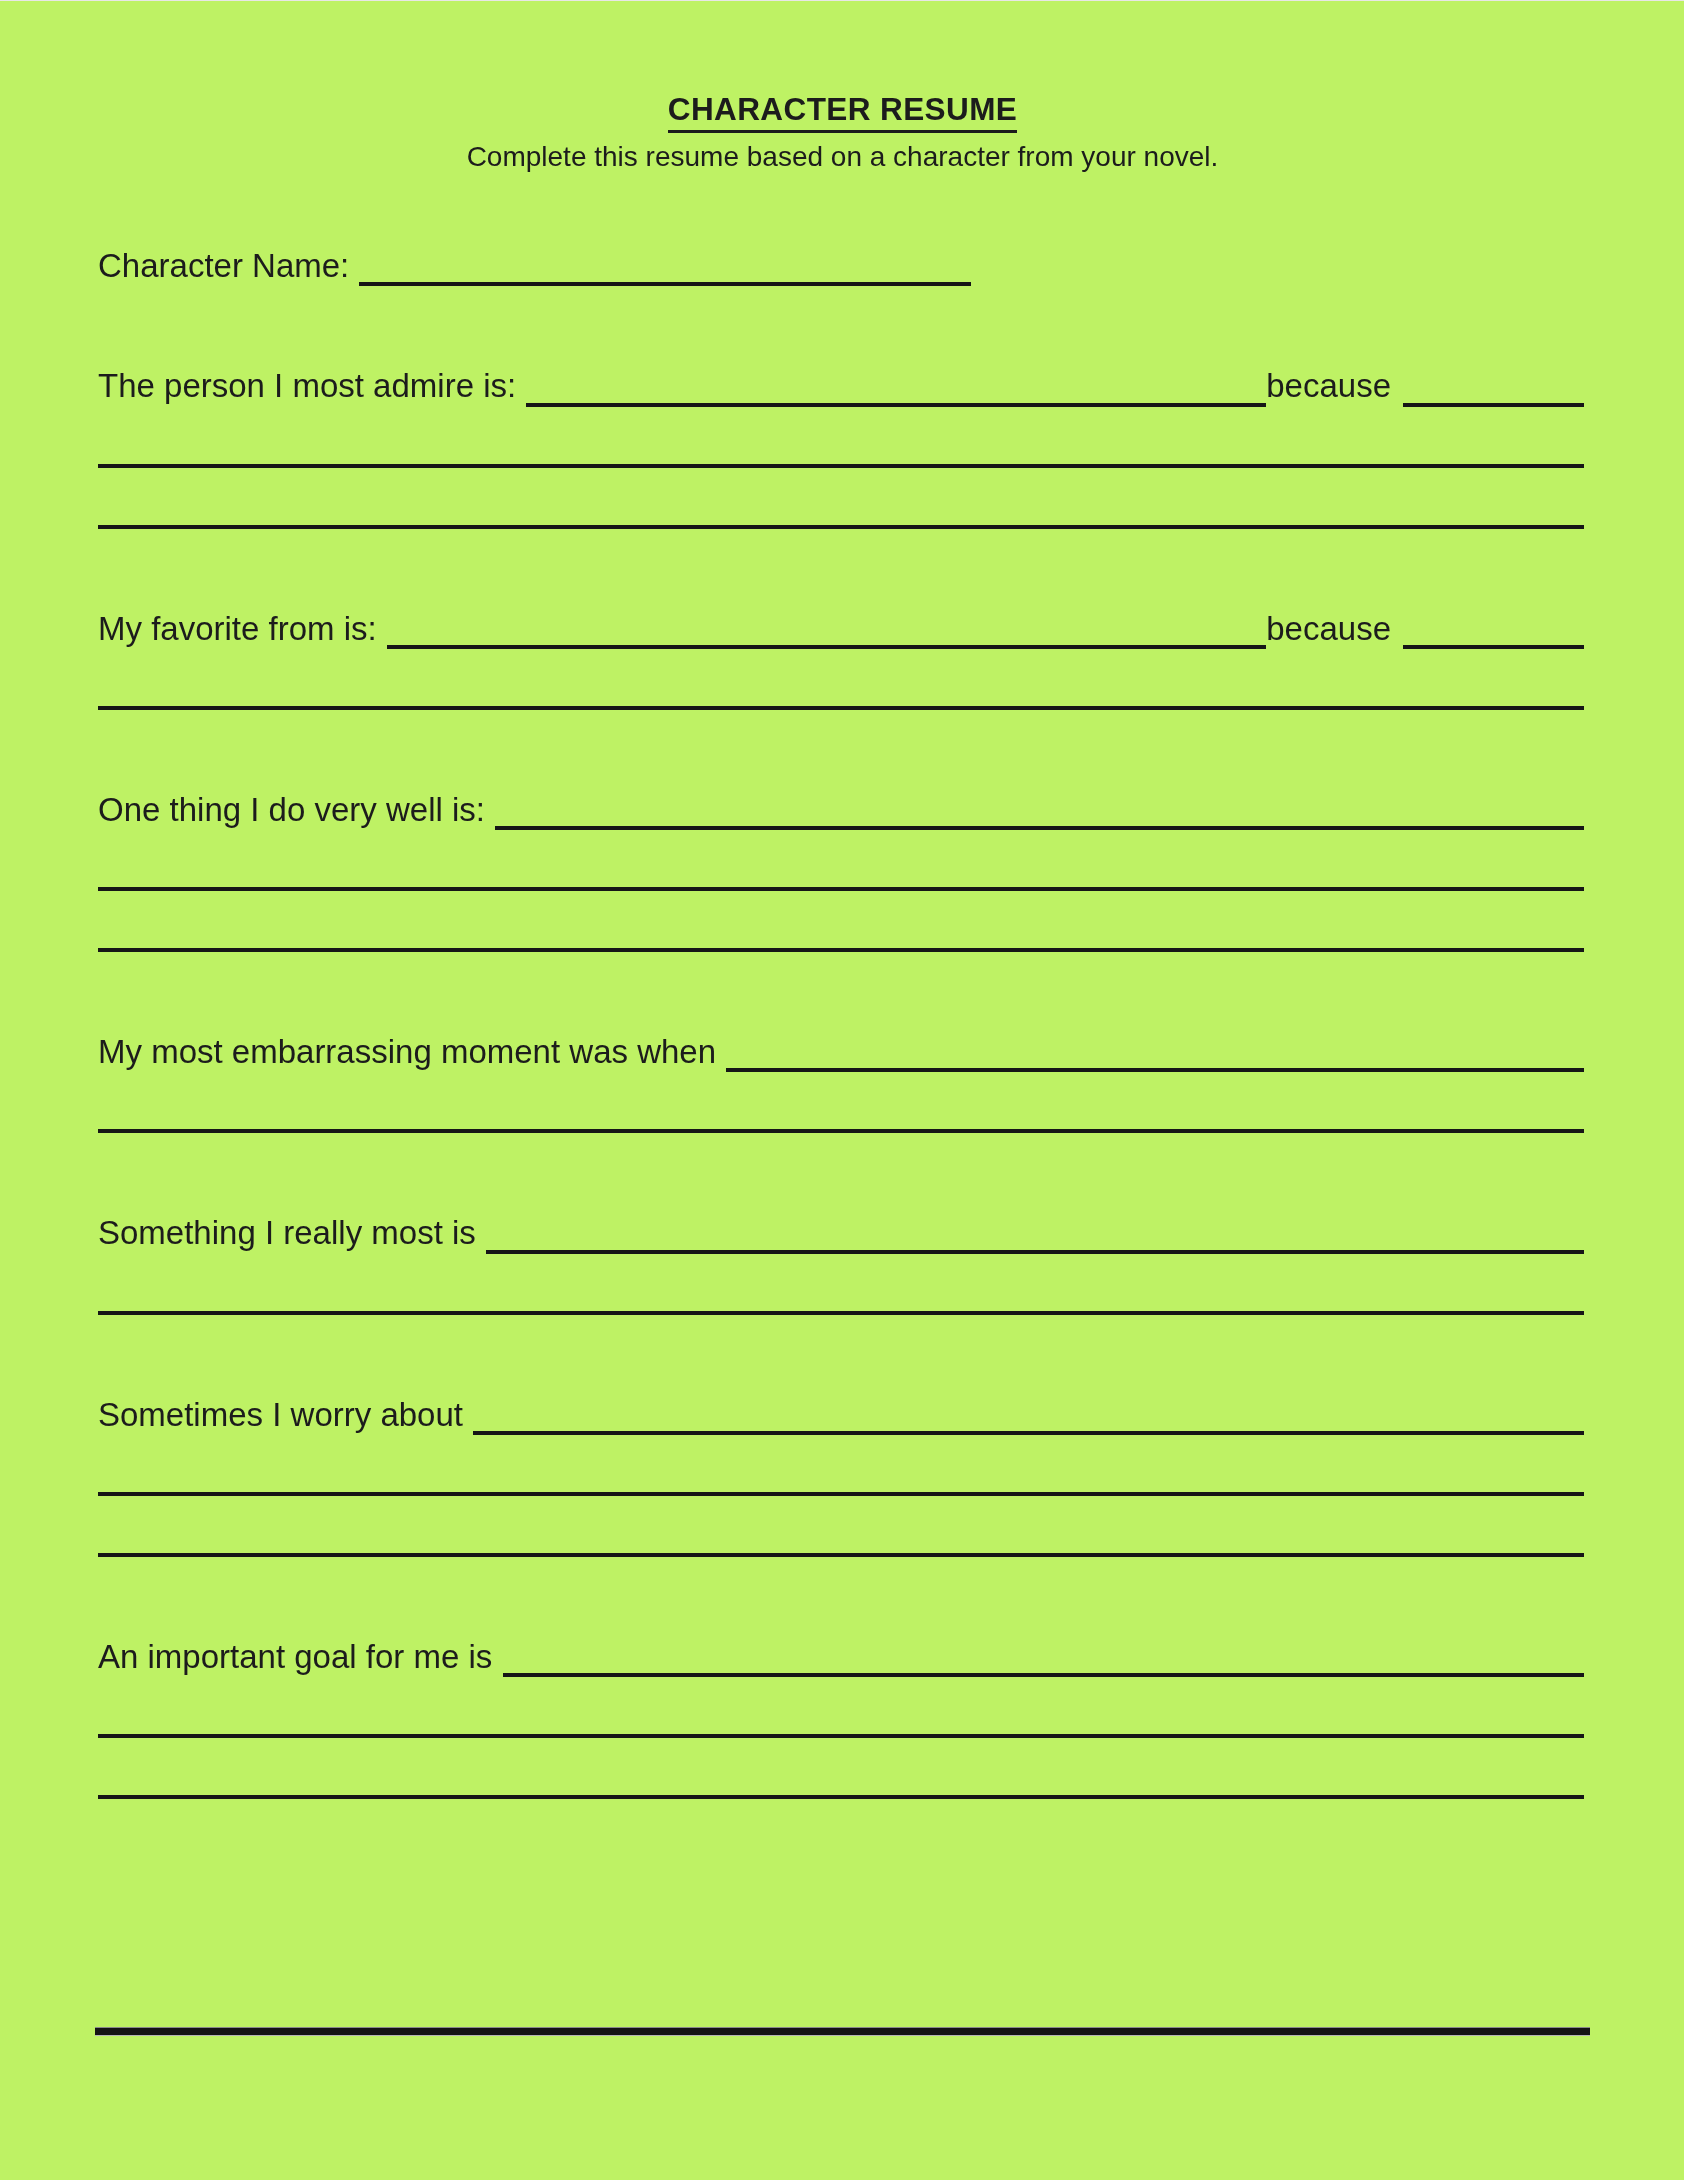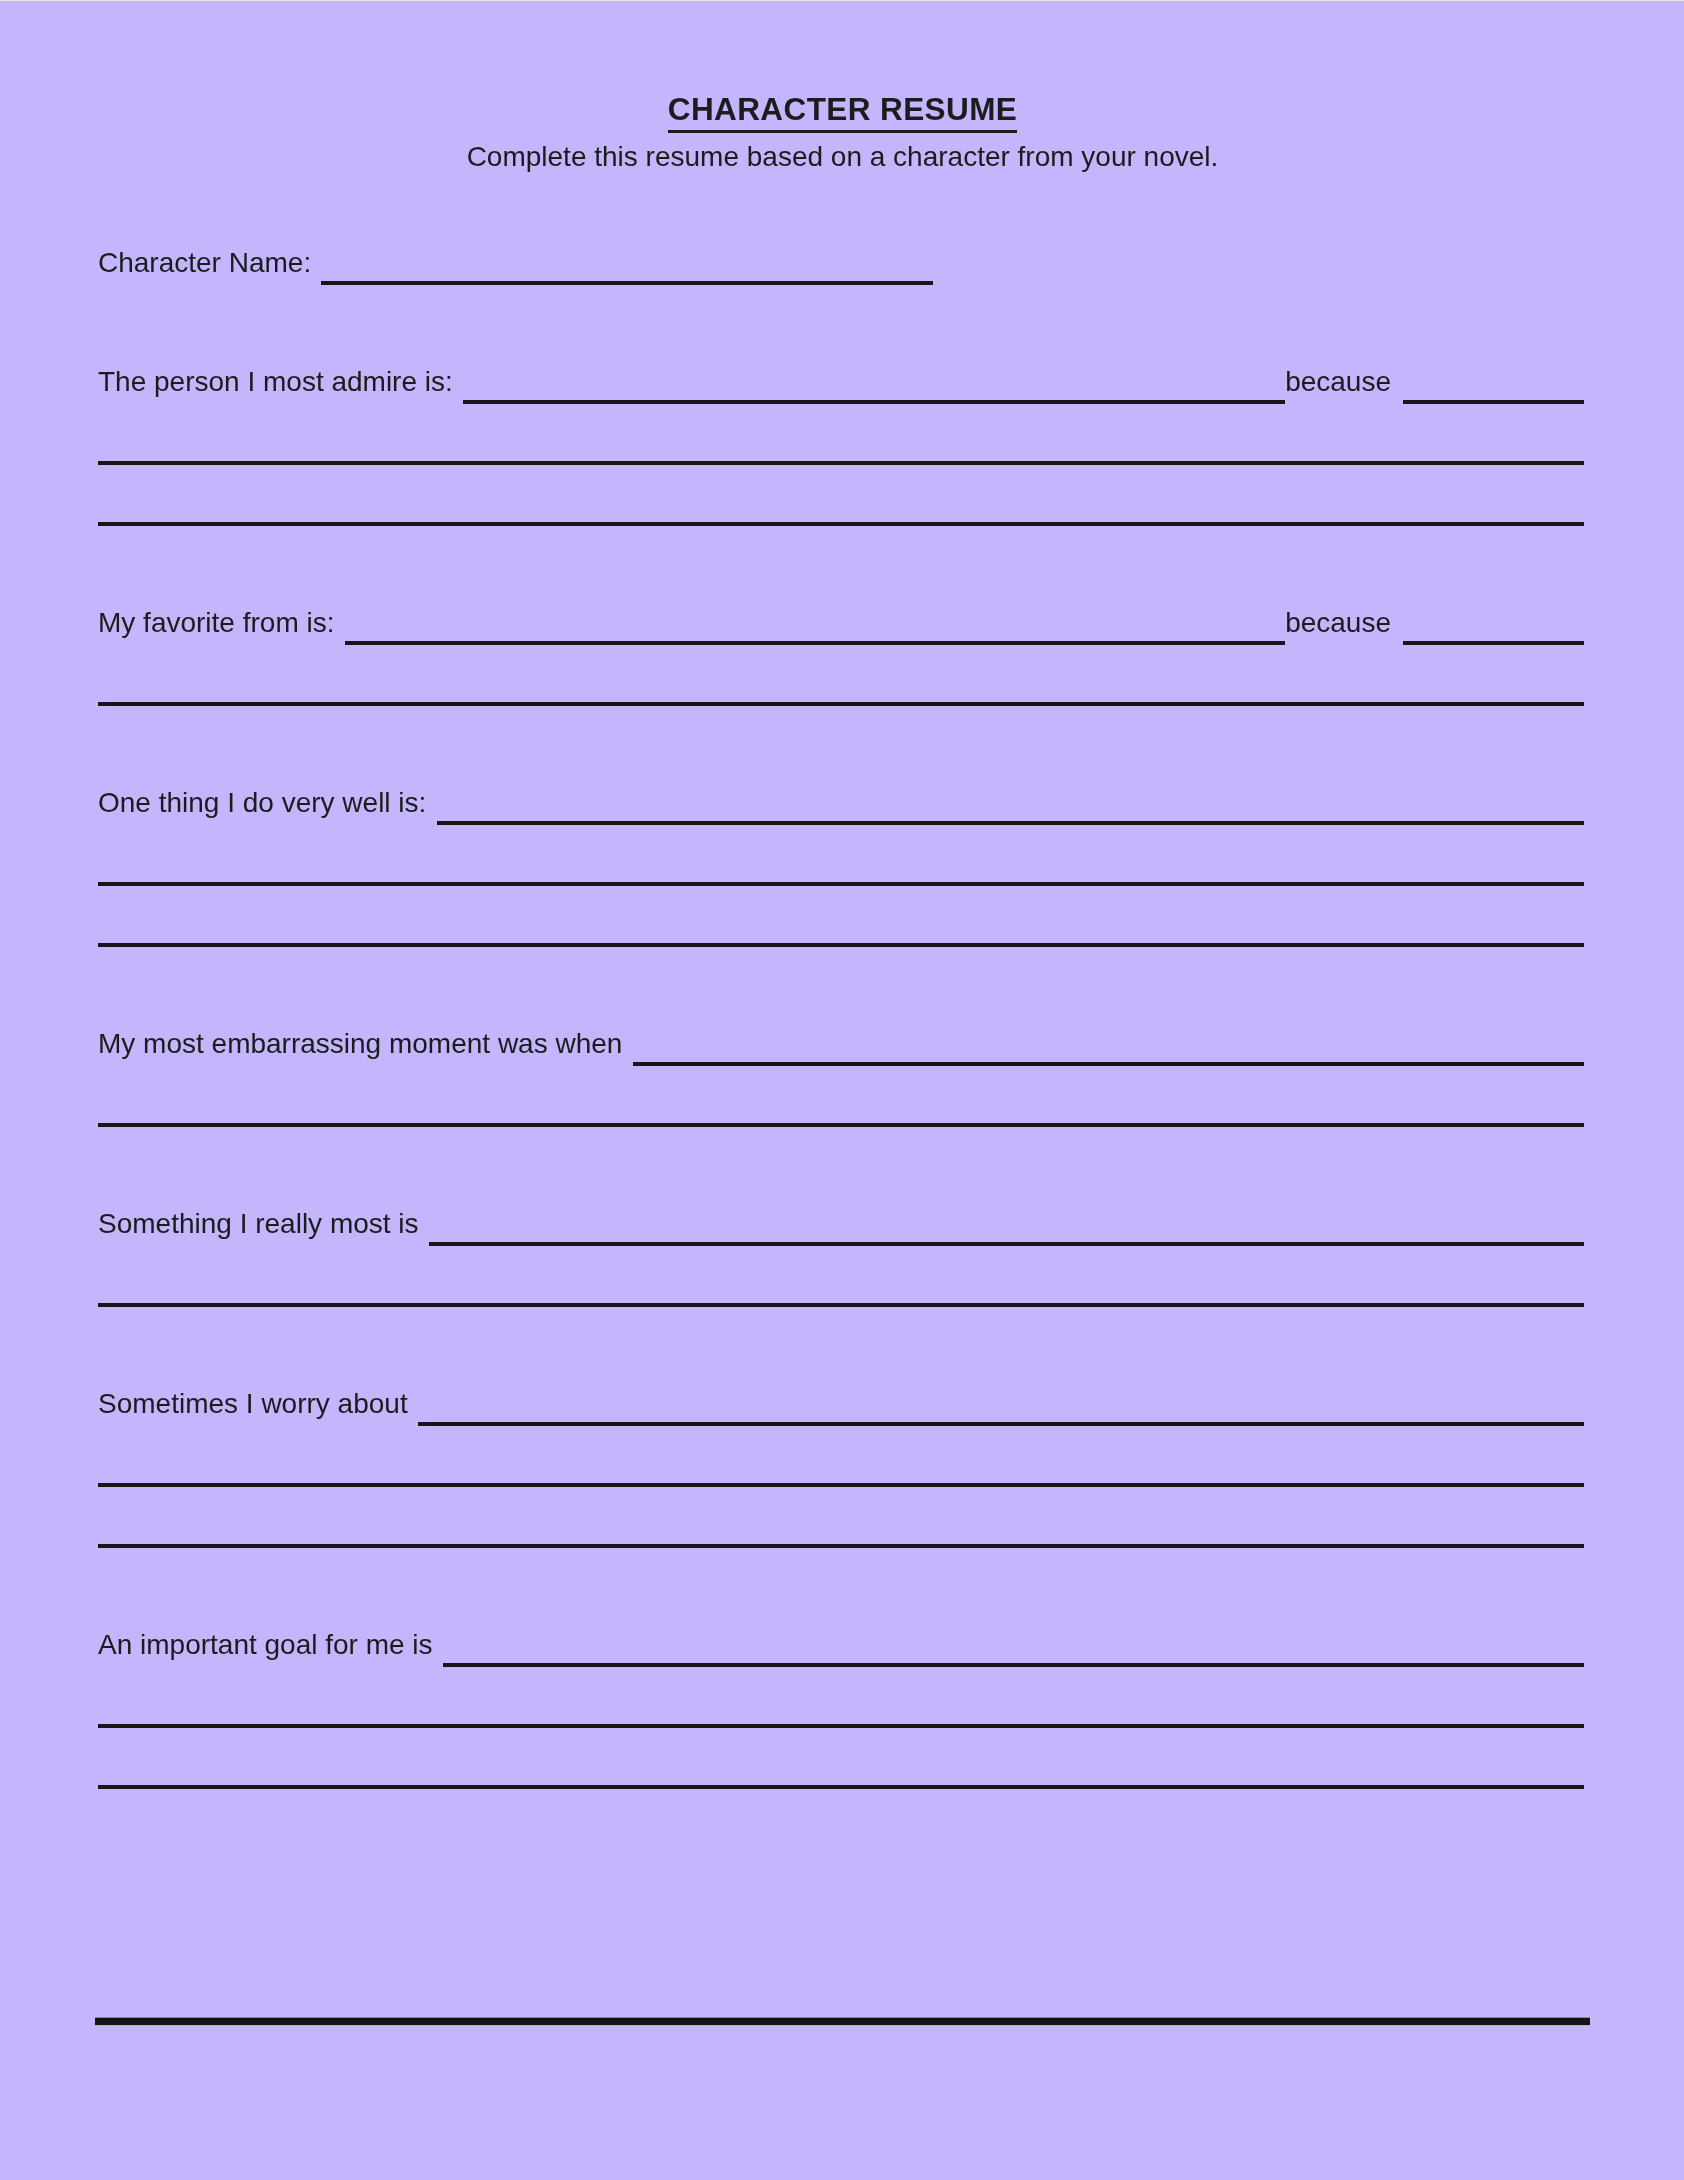--- a/index.html
+++ b/index.html
@@ -1,21 +1,21 @@
 <!DOCTYPE html>
 <html style="font-size:13.6px"><head>
 <meta charset="utf-8">
 <style>
   html, body { margin: 0; padding: 0; background: #f4f3f2; }
   .page {
     position: relative;
     width: 1685px;
     height: 2181px;
     box-sizing: border-box;
-    background: #c4b5fd;
+    background: #bef264;
     border-top: 1.7px solid #e8e7e6;
     font-family: "Liberation Sans", sans-serif;
     color: #1c1c1c;
     overflow: hidden;
   }
   .header { text-align: center; padding-top: 90px; }
   .title {
     display: inline-block;
     margin: 0;
     font-size: 31.5px;
@@ -25,21 +25,22 @@
     padding-bottom: 1.7px;
   }
   .subtitle {
     margin: 8.5px 0 0 0;
     font-size: 28px;
     font-weight: normal;
   }
   .fields { margin: 72px 101px 0 98px; }
   .field-row {
     display: flex;
-    font-size: 28px;
+    align-items: flex-end;
+    font-size: 33px;
     line-height: 1.25;
     margin-top: 79px;
   }
   .field-row.name-row { margin-top: 0; }
   .field-row.after-name { }
   .field-label { white-space: pre; padding-right: 10.2px; }
   .because-label { padding-right: 12px; padding-left: 0; }
   .blank {
     border-bottom: 4.3px solid #161616;
     height: 36px;

